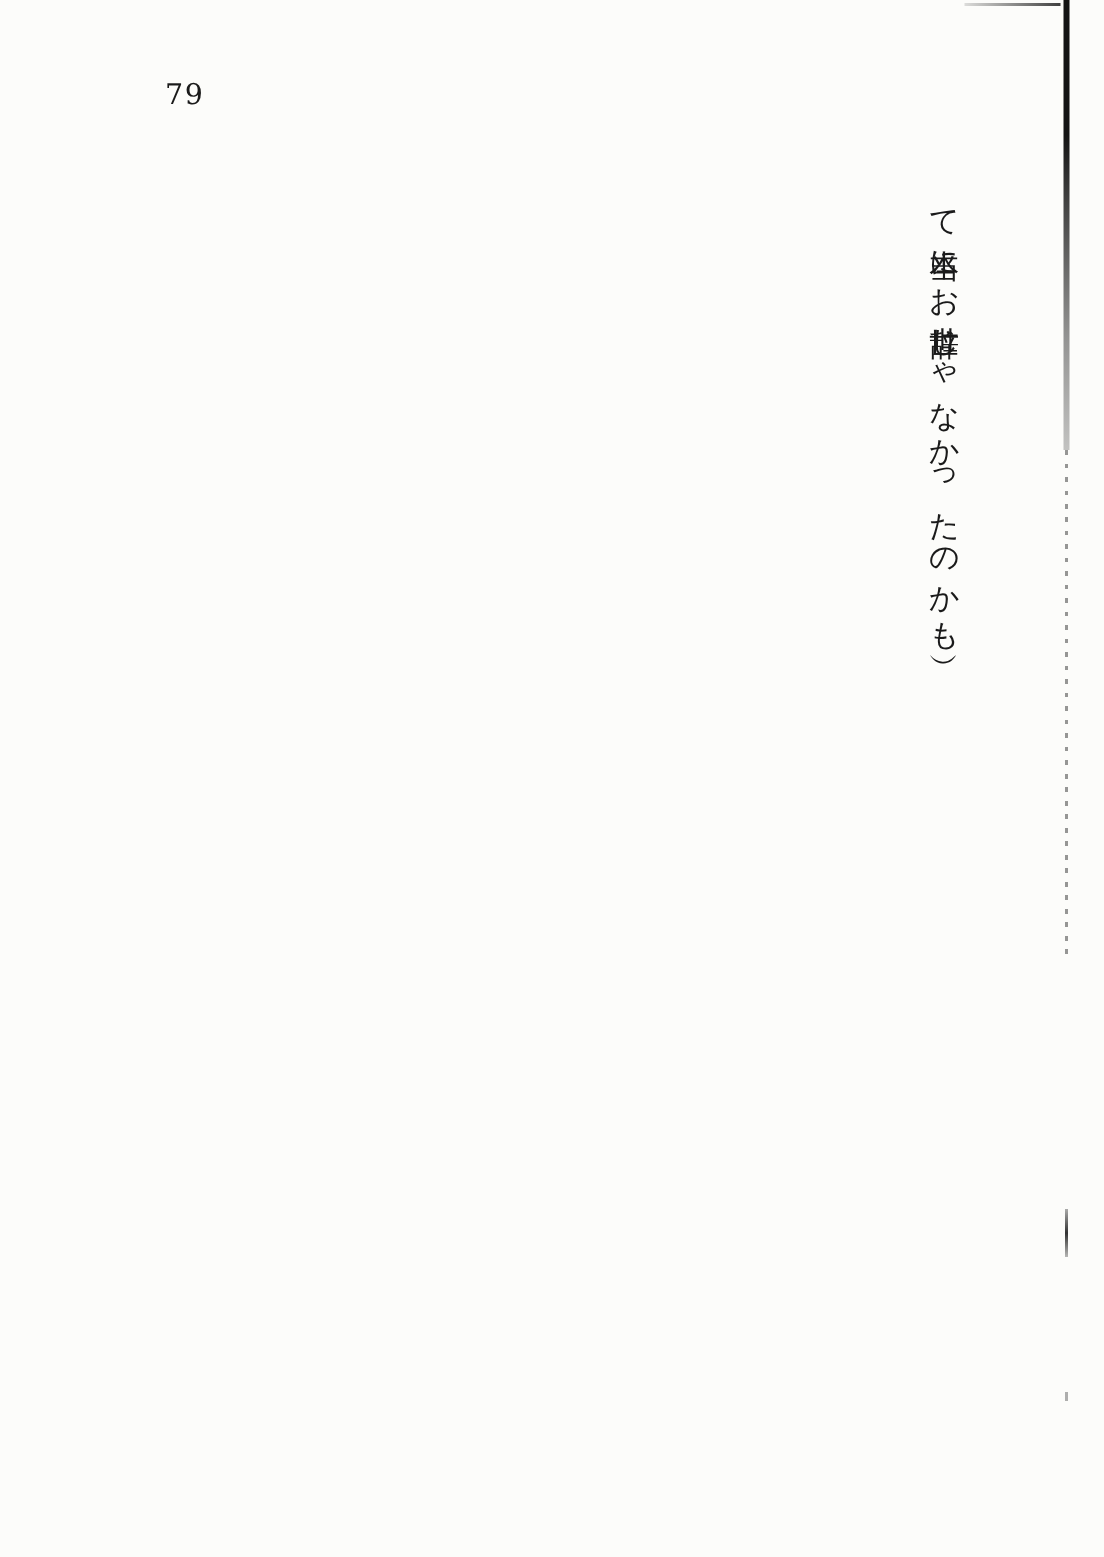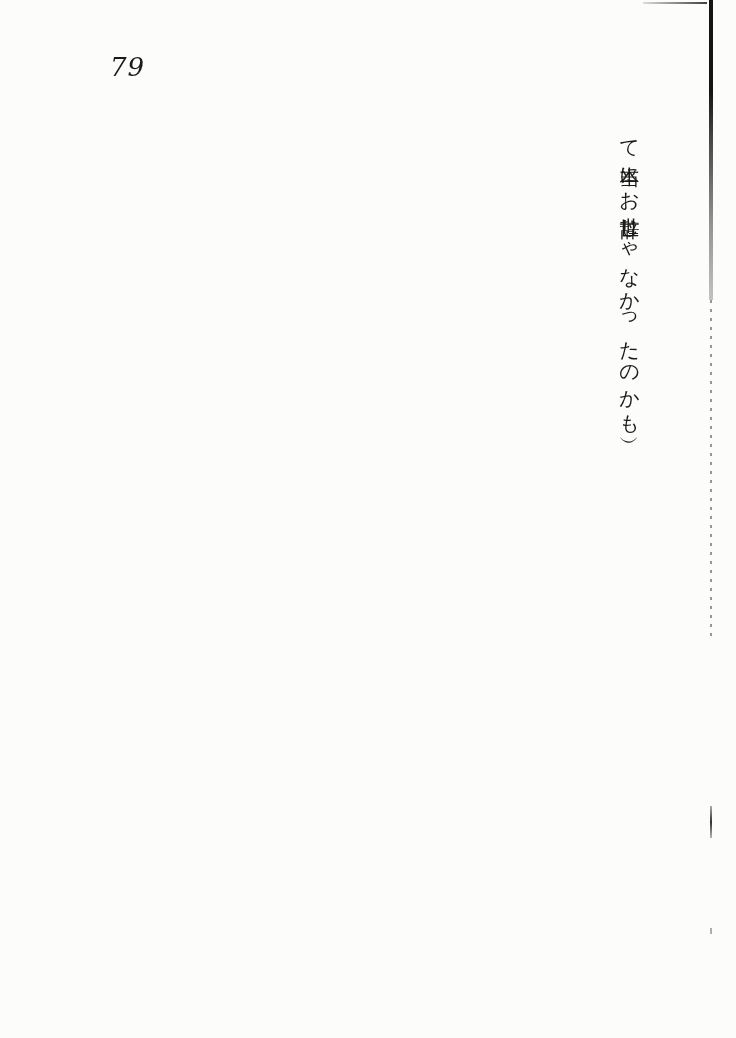--- a/index.html
+++ b/index.html
@@ -14,22 +14,21 @@
   .book-page {
     position: relative;
     width: 736px;
     height: 1038px;
     background: #fcfcfa;
   }
   .page-number {
     position: absolute;
     left: 110px;
     top: 52px;
-    font-size: 26px;
-    font-style: italic;
+    font-size: 19px;
     color: #1a1a1a;
     letter-spacing: 1px;
   }
   .vertical-text-block {
     position: absolute;
     top: 126px;
     right: 90px;
     height: 824px;
     writing-mode: vertical-rl;
     text-orientation: upright;

